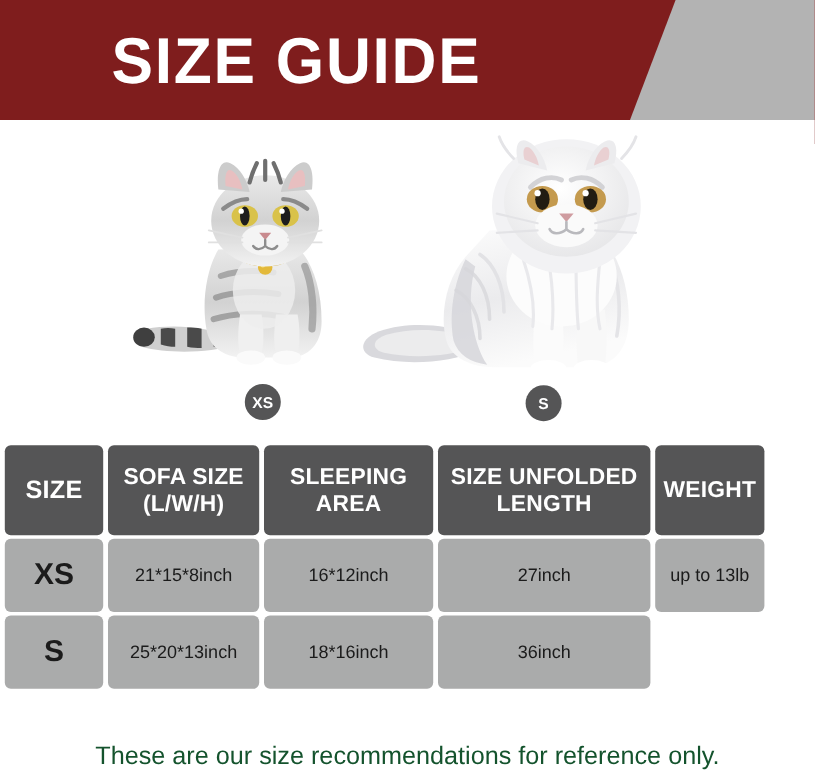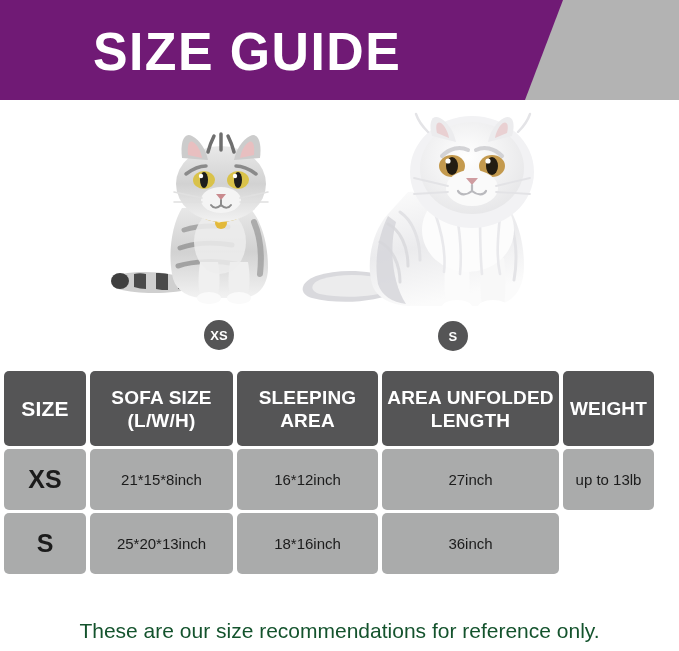--- a/index.html
+++ b/index.html
@@ -15,21 +15,21 @@
     font-family: "Liberation Sans", sans-serif;
     -webkit-font-smoothing: antialiased;
   }
 
   
   .banner {
     position: absolute;
     left: 0; top: 0;
     width: 679px;
     height: 120px;
-    background: #701a75;
+    background: #7f1d1d;
     overflow: hidden;
   }
   .banner-accent {
     position: absolute;
     right: 0; top: 0;
     width: 160px;
     height: 100px;
     background: #b3b3b3;
     clip-path: polygon(44px 0, 160px 0, 160px 100px, 6px 100px);
   }
@@ -94,21 +94,21 @@
   .cell {
     border-radius: 5px;
     display: flex;
     align-items: center;
     justify-content: center;
     text-align: center;
     box-sizing: border-box;
     padding: 2px 4px;
   }
   .c0 { width: 82px; flex: none; }
-  .c1 { width: 143px; flex: none; }
+  .c1 { width: 126px; flex: none; }
   .c2 { width: 141px; flex: none; }
   .c3 { width: 177px; flex: none; }
   .c4 { width: 91px; flex: none; }
 
   .hrow .cell {
     background: #555556;
     color: #ffffff;
     height: 75px;
     font-size: 19px;
     line-height: 23px;
@@ -290,21 +290,21 @@
       </span>
     </div>
     <div class="cell c2">
       <span>
         <span>SLEEPING</span><br>
         <span>AREA</span>
       </span>
     </div>
     <div class="cell c3">
       <span>
-        <span>AREA UNFOLDED</span><br>
+        <span>SIZE UNFOLDED</span><br>
         <span>LENGTH</span>
       </span>
     </div>
     <div class="cell c4">WEIGHT</div>
   </div>
 
   <div class="trow drow">
     <div class="cell c0">XS</div>
     <div class="cell c1">21*15*8inch</div>
     <div class="cell c2">16*12inch</div>

